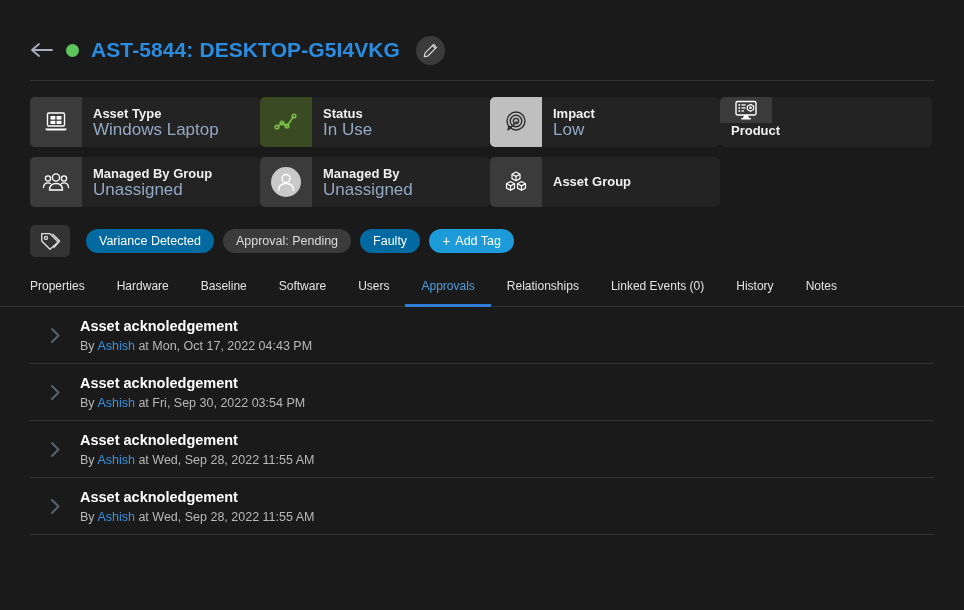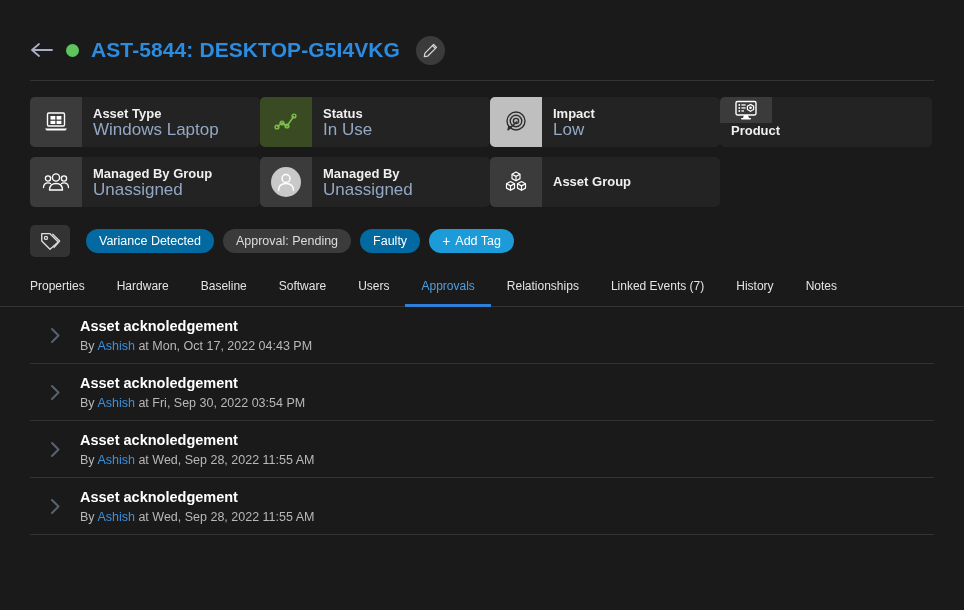--- a/index.html
+++ b/index.html
@@ -348,21 +348,21 @@
 
   <div class="tabs">
     <div class="tabs-inner">
       <div class="tab">Properties</div>
       <div class="tab">Hardware</div>
       <div class="tab">Baseline</div>
       <div class="tab">Software</div>
       <div class="tab">Users</div>
       <div class="tab active">Approvals</div>
       <div class="tab">Relationships</div>
-      <div class="tab">Linked Events (7)</div>
+      <div class="tab">Linked Events (0)</div>
       <div class="tab">History</div>
       <div class="tab">Notes</div>
     </div>
   </div>
 
   <div class="list">
 
     <div class="list-item">
       <div class="chev">
         <svg width="11" height="17" viewBox="0 0 11 17">

